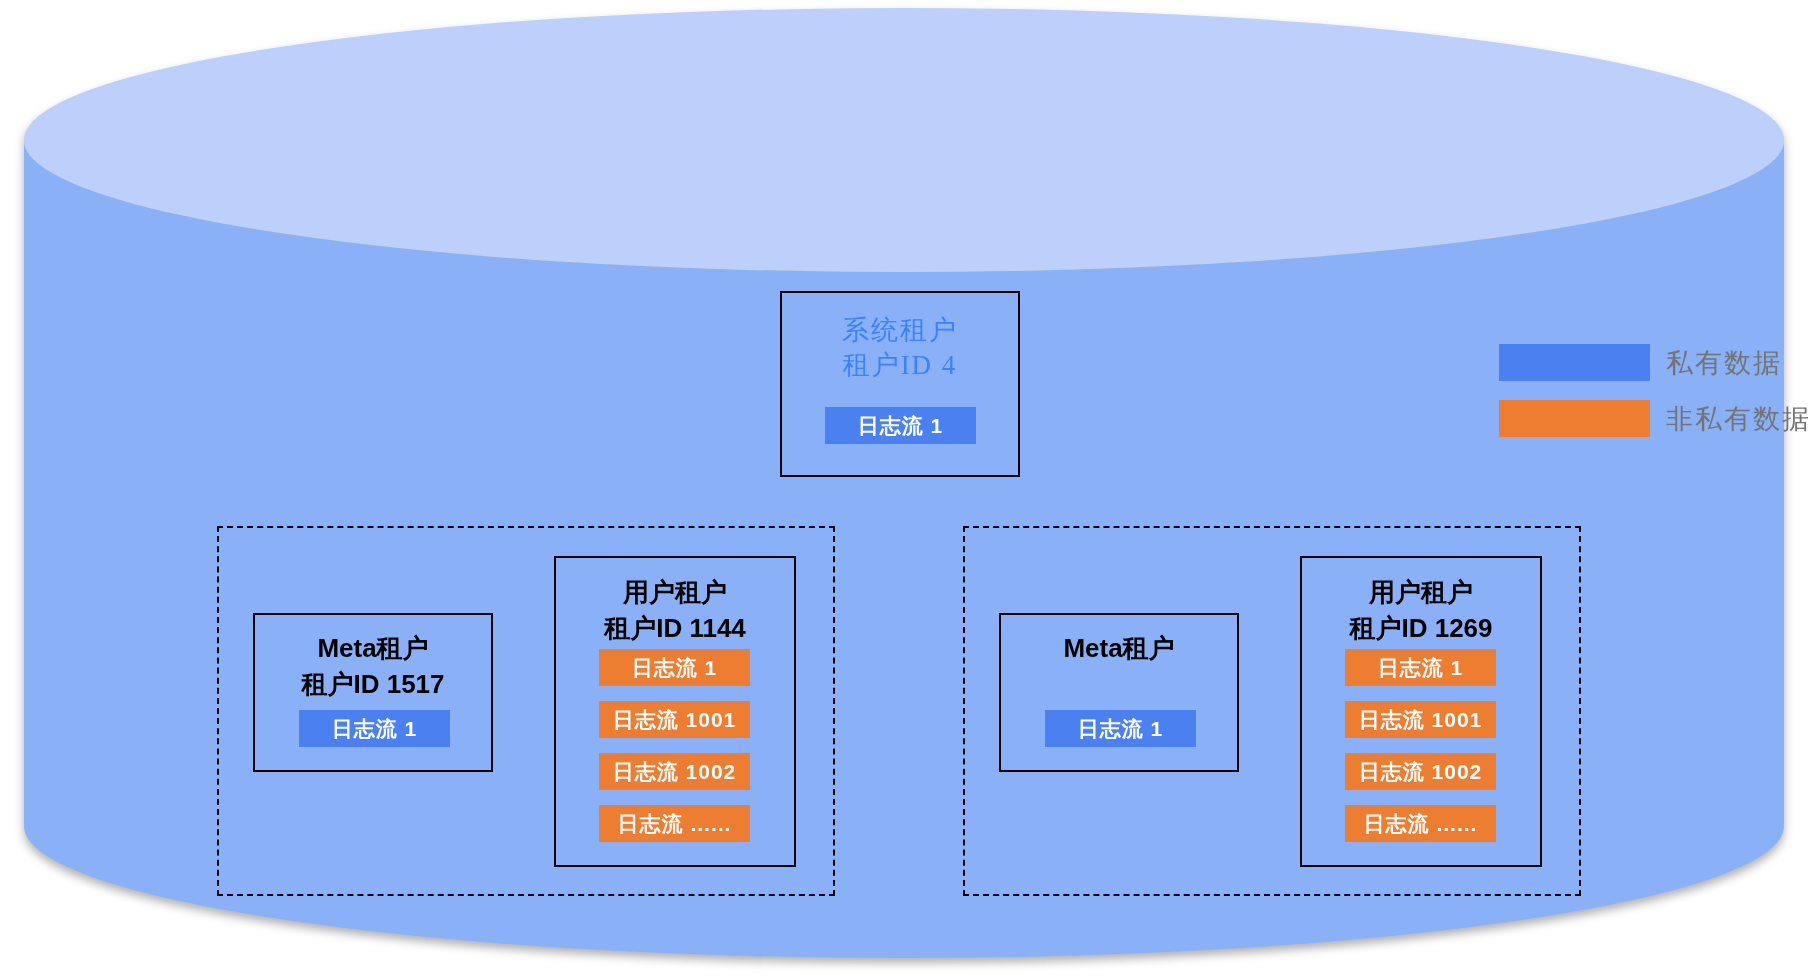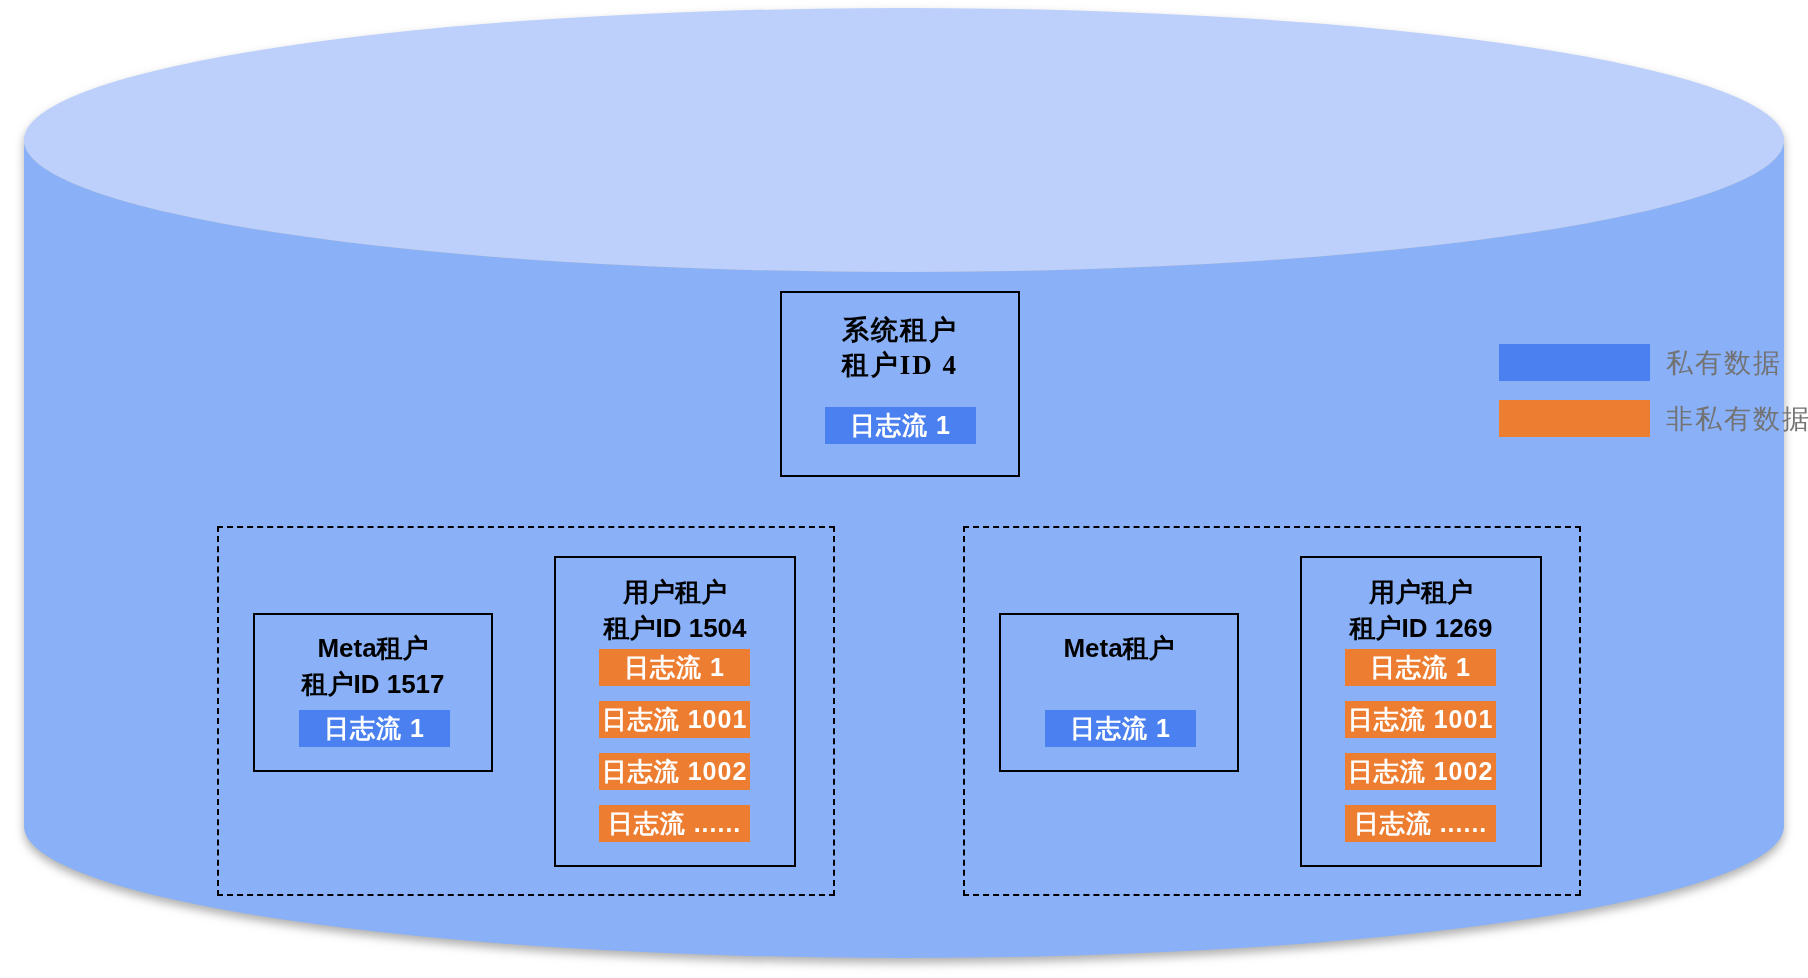--- a/index.html
+++ b/index.html
@@ -29,33 +29,33 @@
     margin-top: 16px;
     font-family: "Liberation Sans", "DejaVu Sans", sans-serif;
     font-weight: 600;
     font-size: 26px;
     line-height: 36px;
     color: #000;
   }
   .title-serif {
     margin-top: 20px;
     font-family: "Liberation Serif", "DejaVu Serif", serif;
-    font-weight: 700;
+    font-weight: 400;
     font-size: 27px;
     line-height: 35px;
     letter-spacing: 2px;
-    color: #000000;
+    color: #3b82f6;
   }
   .chip {
     width: 151px;
     height: 37px;
     line-height: 37px;
     text-align: center;
     color: #ffffff;
-    font-size: 25px;
+    font-size: 21px;
     font-weight: 700;
     font-family: "Liberation Sans", "DejaVu Sans", sans-serif;
     letter-spacing: 1px;
   }
   .chip-blue   { background: #4A80F0; }
   .chip-orange { background: #ED7D31; }
   .chip-abs    { position: absolute; }
   .chip-stack {
     position: absolute;
     display: flex;
@@ -114,21 +114,21 @@
     <div class="title-sans" style="margin-top:15px;">
       <div>Meta租户</div>
       <div>租户ID 1517</div>
     </div>
     <div class="chip chip-blue chip-abs" style="left:44px; top:95px;">日志流 1</div>
   </div>
 
   <div class="box" style="left:554px; top:556px; width:242px; height:311px;">
     <div class="title-sans">
       <div>用户租户</div>
-      <div>租户ID 1504</div>
+      <div>租户ID 1144</div>
     </div>
     <div class="chip-stack" style="left:43px; top:91px;">
       <div class="chip chip-orange">日志流 1</div>
       <div class="chip chip-orange">日志流 1001</div>
       <div class="chip chip-orange">日志流 1002</div>
       <div class="chip chip-orange">日志流 ......</div>
     </div>
   </div>
 
   <div class="dashed-group" style="left:963px; top:526px; width:618px; height:370px;"></div>

